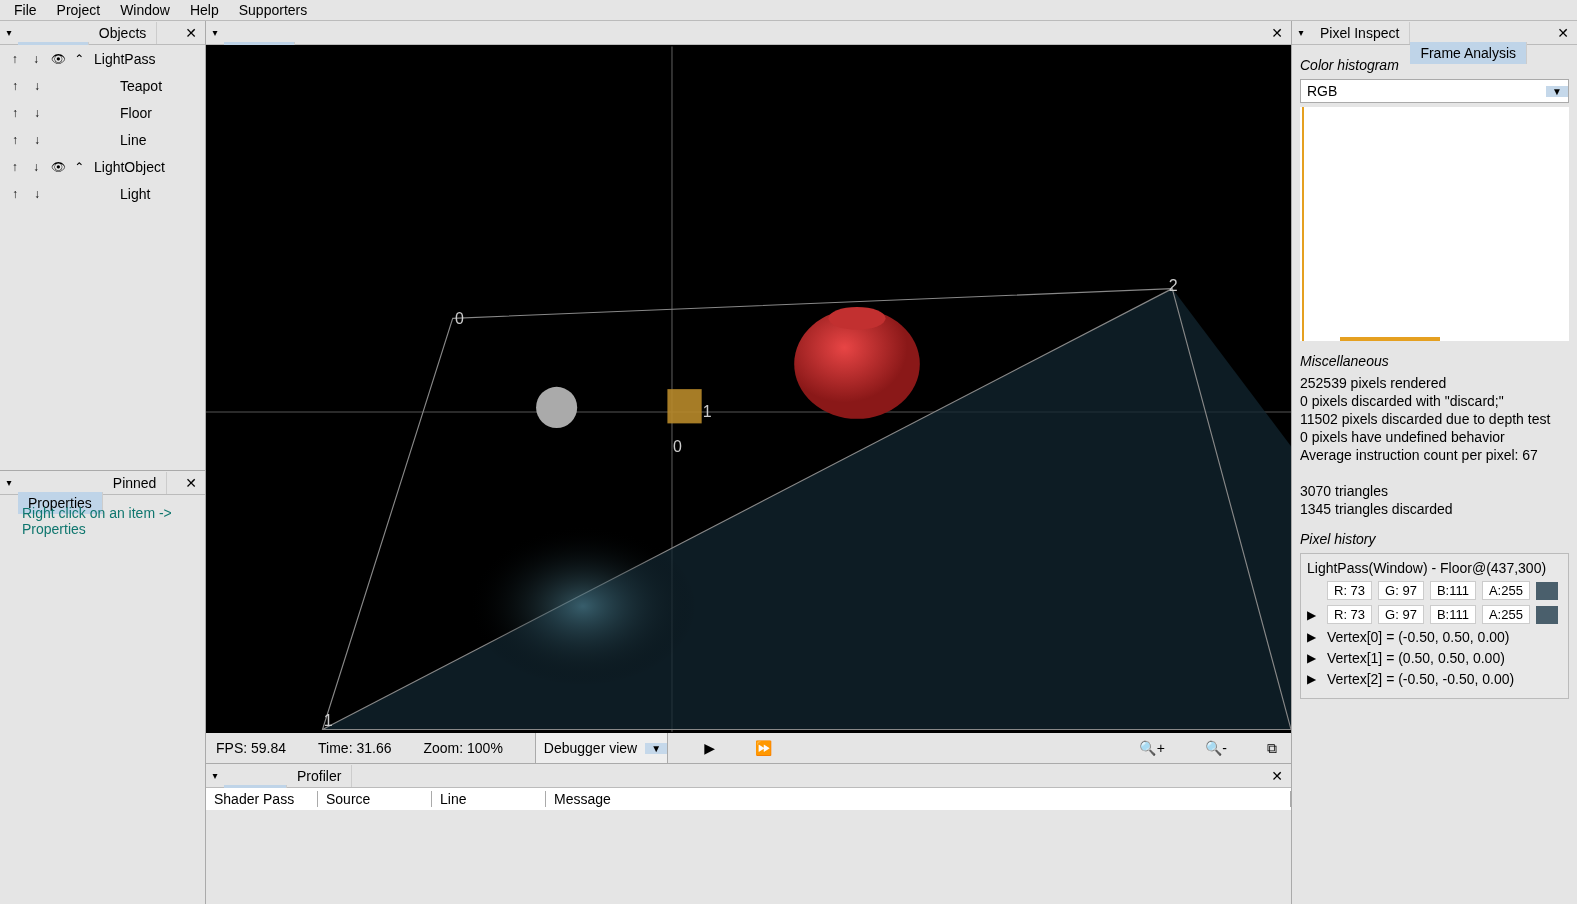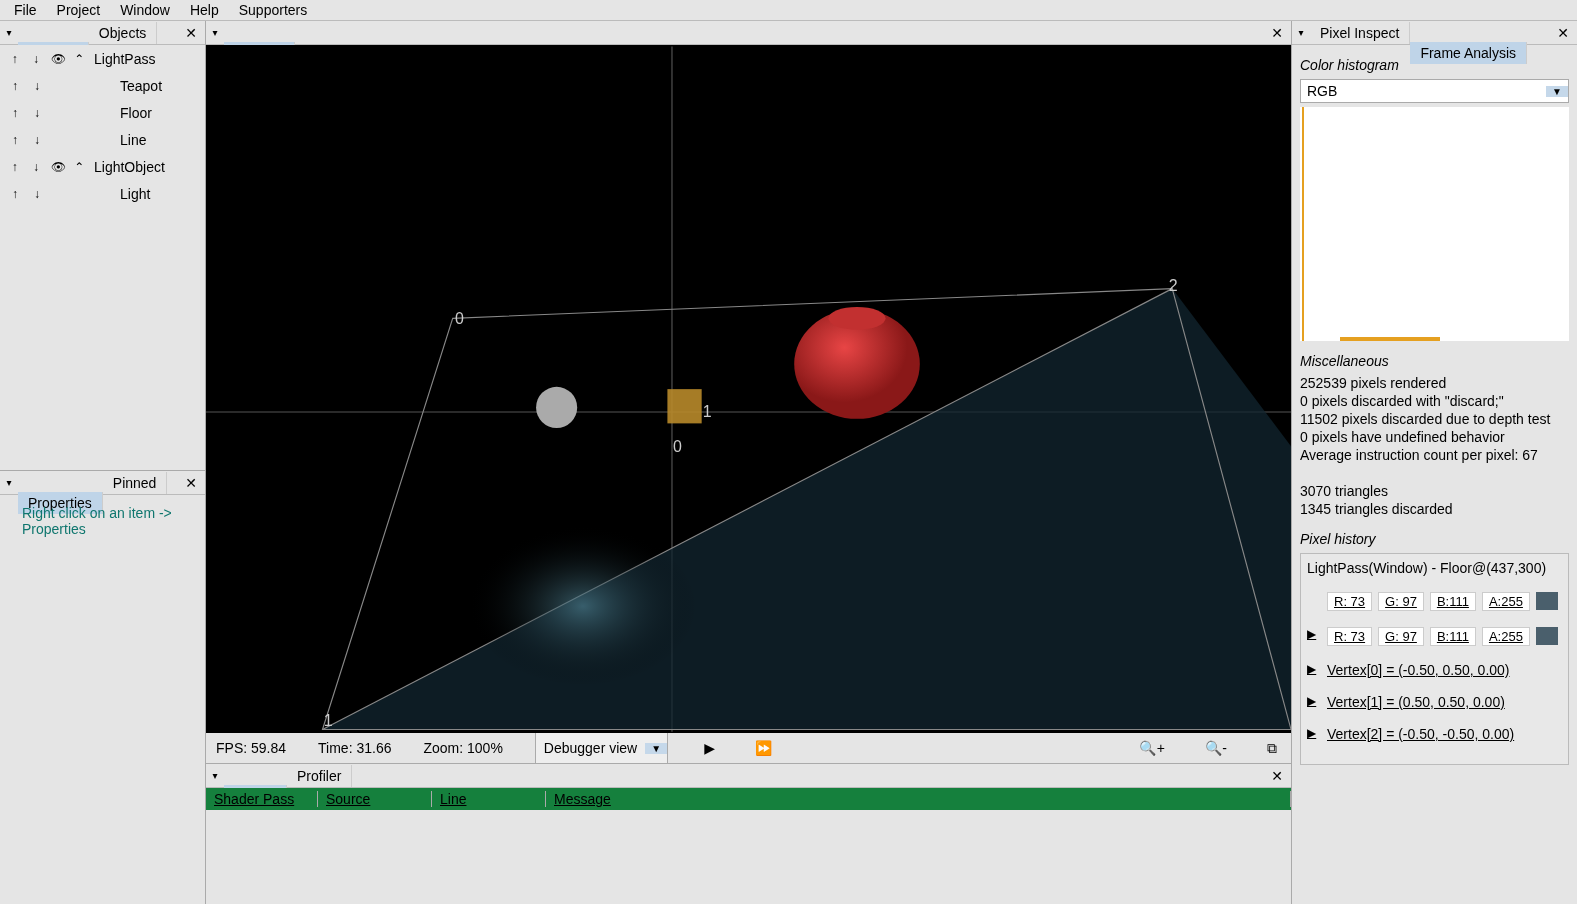--- a/index.html
+++ b/index.html
@@ -26,30 +26,30 @@
 .preview-panel { flex:1; background:#e5e5e5; display:flex; flex-direction:column; }
 .viewport { flex:1; background:#000; position:relative; margin:0 0 0 0; }
 .viewport svg { width:100%; height:100%; }
 .status-bar { height:30px; display:flex; align-items:center; padding:0 10px; gap:32px; background:#e5e5e5; }
 .status-bar .spacer { flex:1; }
 .dropdown { display:flex; align-items:center; border:1px solid #aaa; background:#eee; height:40px; }
 .dropdown span:first-child { padding:0 8px; }
 .dropdown .arrow { background:#c5d8ea; width:22px; text-align:center; font-size:10px; }
 .icon-btn { cursor:pointer; padding:0 4px; font-size:14px; }
 .output-panel { height:148px; border-top:1px solid #aaa; background:#e5e5e5; display:flex; flex-direction:column; }
-.table-head { display:flex; background:#15803d; height:22px; align-items:center;text-decoration:underline; }
+.table-head { display:flex; background:#ffffff; height:22px; align-items:center; }
 .table-head span { padding:0 8px; border-right:1px solid #aaa; }
 .right-body { flex:1; overflow:auto; padding:8px; }
 .section-title { margin:4px 0 6px 0;font-style:italic; }
 .histogram { background:#fff; height:234px; margin-bottom:12px; position:relative; }
 .histo-bar { position:absolute; bottom:0; background:#e5a020; }
 .misc-line { margin:2px 0; }
 .pixel-history { border:1px solid #bbb; background:#e8e8e8; padding:6px; margin-top:4px; }
 .ph-title { margin-bottom:4px; }
-.ph-row { display:flex; gap:6px; align-items:flex-start; margin:16px 0;text-decoration:underline; }
+.ph-row { display:flex; gap:6px; align-items:center; margin:5px 0; }
 .ph-val { background:#fff; border:1px solid #ccc; padding:1px 6px; font-size:13px; }
 .ph-swatch { width:22px; height:18px; background:#4a5f6c; }
 .ph-play { font-size:12px; cursor:pointer; width:14px; }
 .rgb-select { display:flex; border:1px solid #aaa; background:#fff; height:24px; align-items:center; margin-bottom:4px; }
 .rgb-select span:first-child { flex:1; padding:0 6px; }
 .rgb-select .arrow { background:#c5d8ea; width:22px; text-align:center; font-size:10px; }
 </style>
 </head>
 <body>
 

